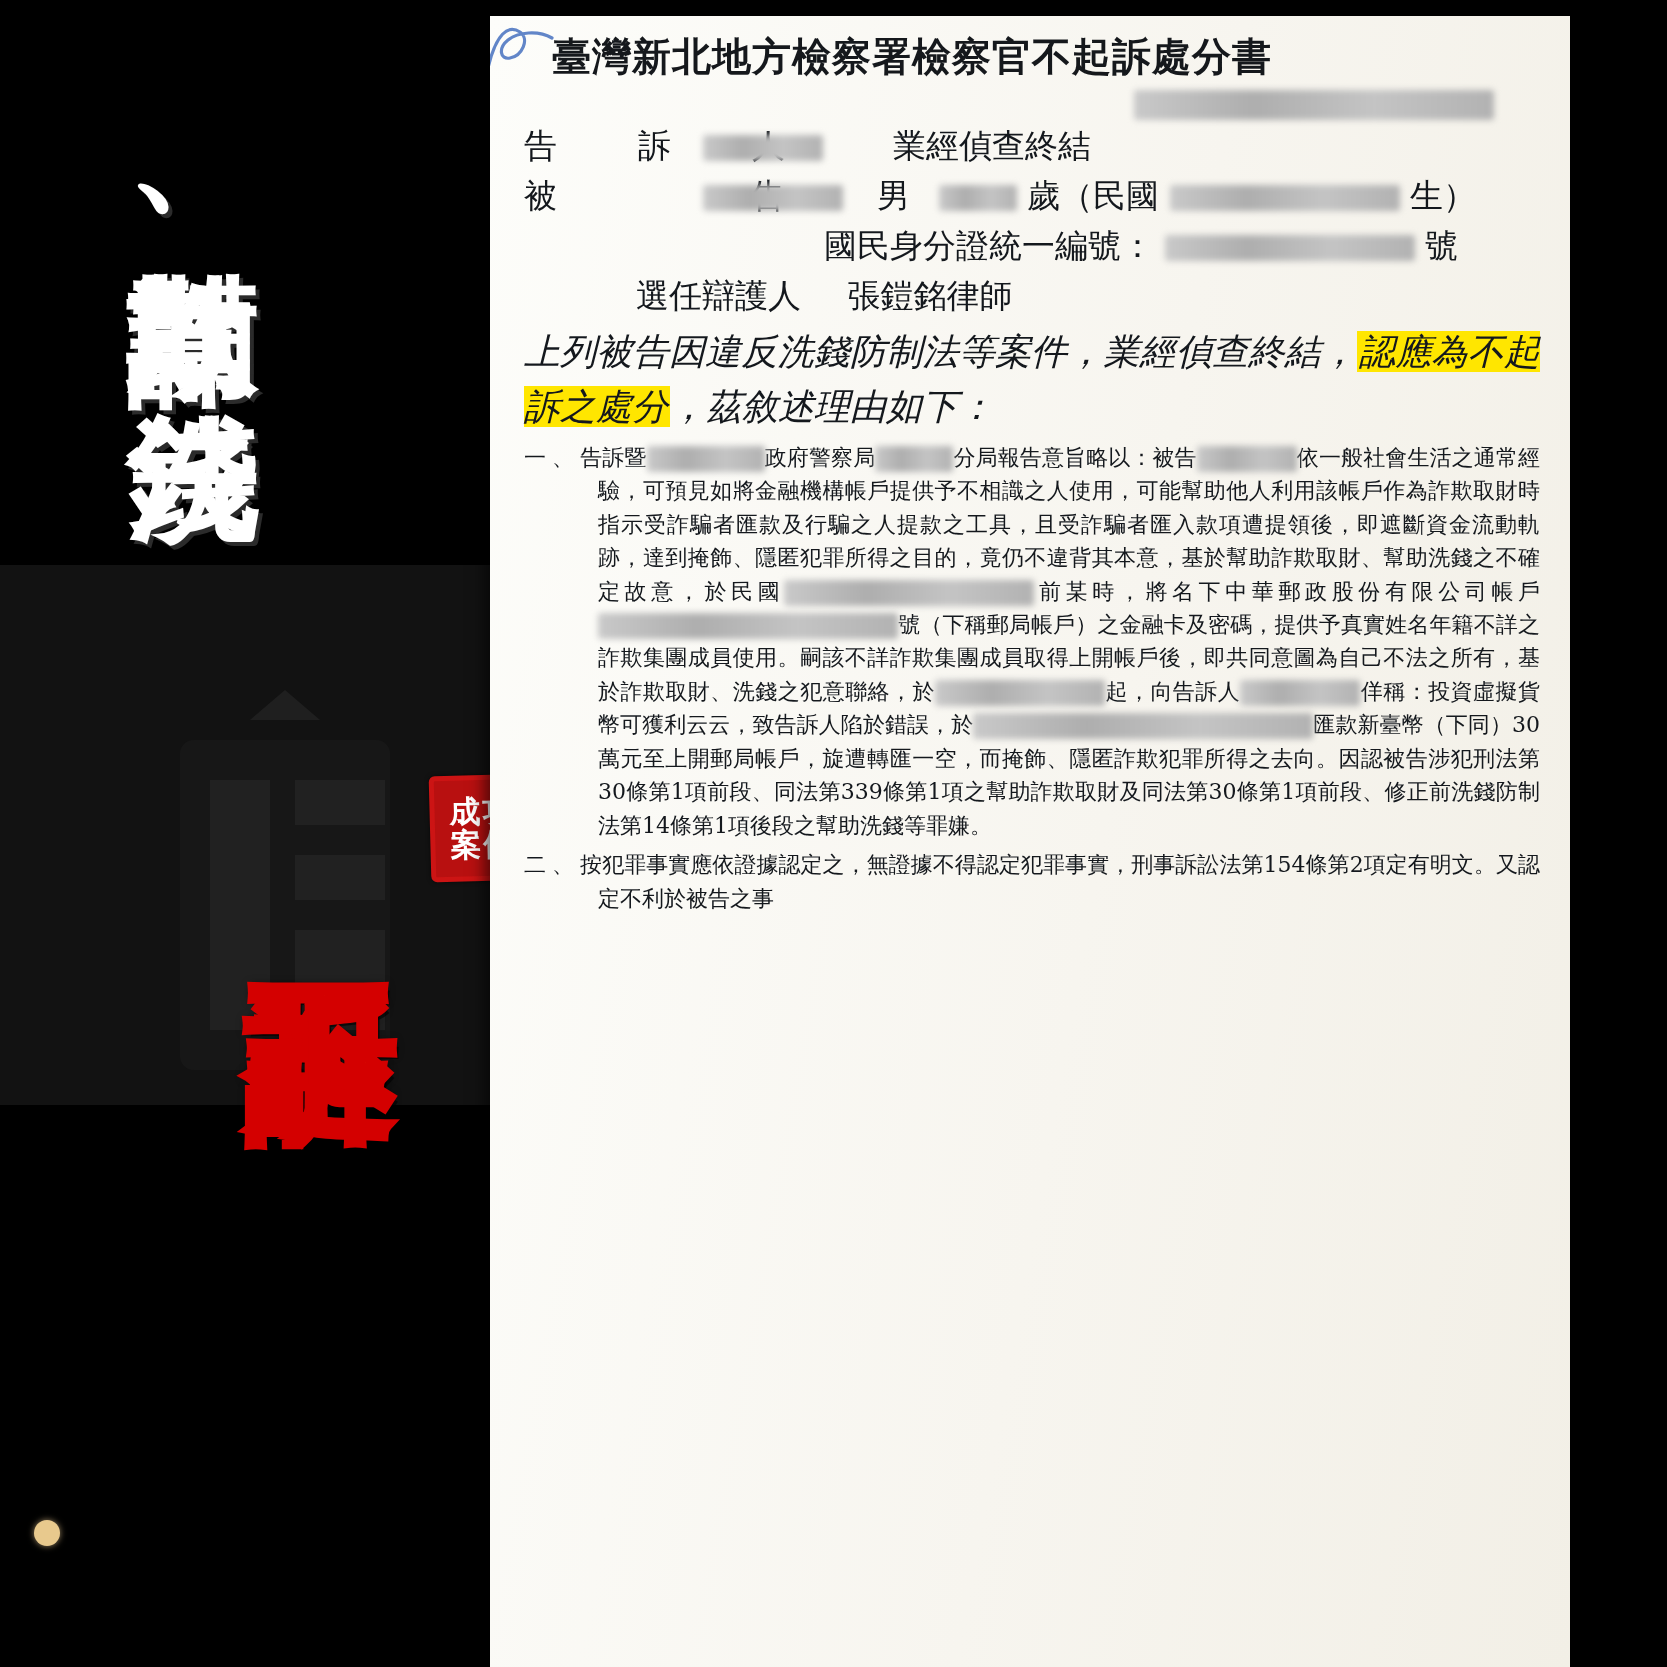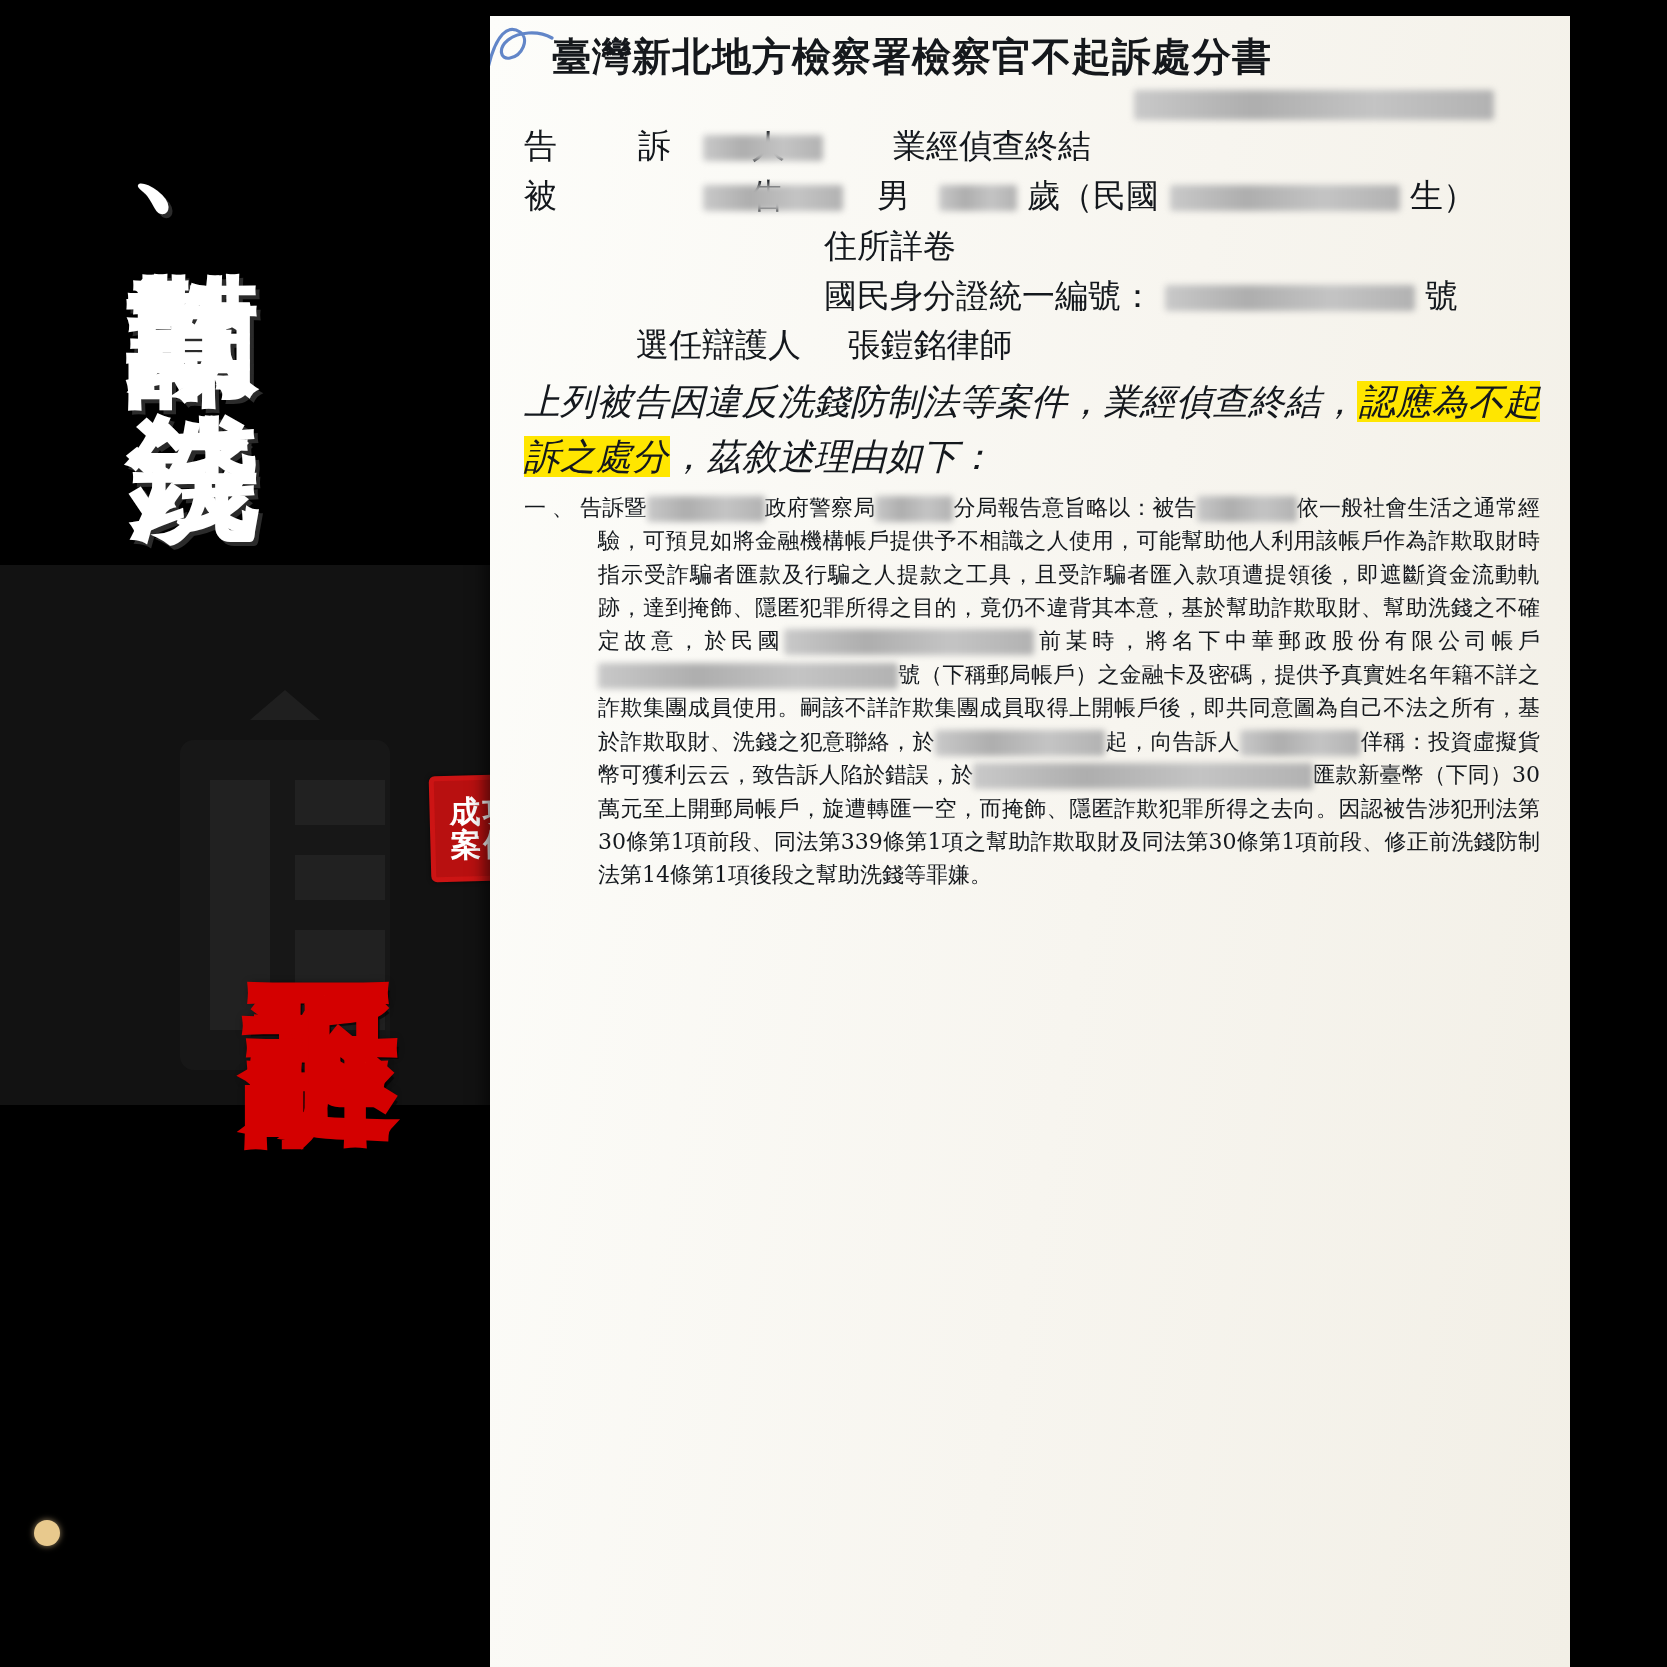--- a/index.html
+++ b/index.html
@@ -177,40 +177,40 @@
     <div class="row">
       <span class="lbl">被　　　告</span>
       <span class="redact" style="width:140px;"></span>
       <span style="margin-left:24px;">男</span>
       <span class="redact" style="width:78px;margin-left:18px;"></span>
       <span>歲（民國</span>
       <span class="redact" style="width:230px;"></span>
       <span>生）</span>
     </div>
 
-    <div class="row indent-1">
-      <span>住所詳卷</span>
-    </div>
 
     <div class="row indent-2">
       <span>國民身分證統一編號：</span>
       <span class="redact" style="width:250px;"></span>
       <span>號</span>
     </div>
 
     <div class="row" style="margin-left:112px;">
       <span>選任辯護人</span>
       <span style="margin-left:36px;">張鎧銘律師</span>
     </div>
 
     <div class="body-p">
       <span>上列被告因違反洗錢防制法等案件，業經偵查終結，</span><span class="hl">認應為不起訴之處分</span><span>，茲敘述理由如下：</span>
     </div>
 
     <div class="list-item">
       <span class="num">一、</span><span>告訴暨</span><span class="redact" style="width:118px;"></span><span>政府警察局</span><span class="redact" style="width:78px;"></span><span>分局報告意旨略以：被告</span><span class="redact" style="width:100px;"></span><span>依一般社會生活之通常經驗，可預見如將金融機構帳戶提供予不相識之人使用，可能幫助他人利用該帳戶作為詐欺取財時指示受詐騙者匯款及行騙之人提款之工具，且受詐騙者匯入款項遭提領後，即遮斷資金流動軌跡，達到掩飾、隱匿犯罪所得之目的，竟仍不違背其本意，基於幫助詐欺取財、幫助洗錢之不確定故意，於民國</span><span class="redact" style="width:250px;"></span><span>前某時，將名下中華郵政股份有限公司帳戶</span><span class="redact" style="width:300px;"></span><span>號（下稱郵局帳戶）之金融卡及密碼，提供予真實姓名年籍不詳之詐欺集團成員使用。嗣該不詳詐欺集團成員取得上開帳戶後，即共同意圖為自己不法之所有，基於詐欺取財、洗錢之犯意聯絡，於</span><span class="redact" style="width:170px;"></span><span>起，向告訴人</span><span class="redact" style="width:120px;"></span><span>佯稱：投資虛擬貨幣可獲利云云，致告訴人陷於錯誤，於</span><span class="redact" style="width:340px;"></span><span>匯款新臺幣（下同）30萬元至上開郵局帳戶，旋遭轉匯一空，而掩飾、隱匿詐欺犯罪所得之去向。因認被告涉犯刑法第30條第1項前段、同法第339條第1項之幫助詐欺取財及同法第30條第1項前段、修正前洗錢防制法第14條第1項後段之幫助洗錢等罪嫌。</span>
     </div>
 
+    <div class="list-item">
+      <span class="num">二、</span><span>按犯罪事實應依證據認定之，無證據不得認定犯罪事實，刑事訴訟法第154條第2項定有明文。又認定不利於被告之事</span>
+    </div>
 
   </div>
 </div>
 
 <div class="right-edge"></div>
 
 </body></html>

